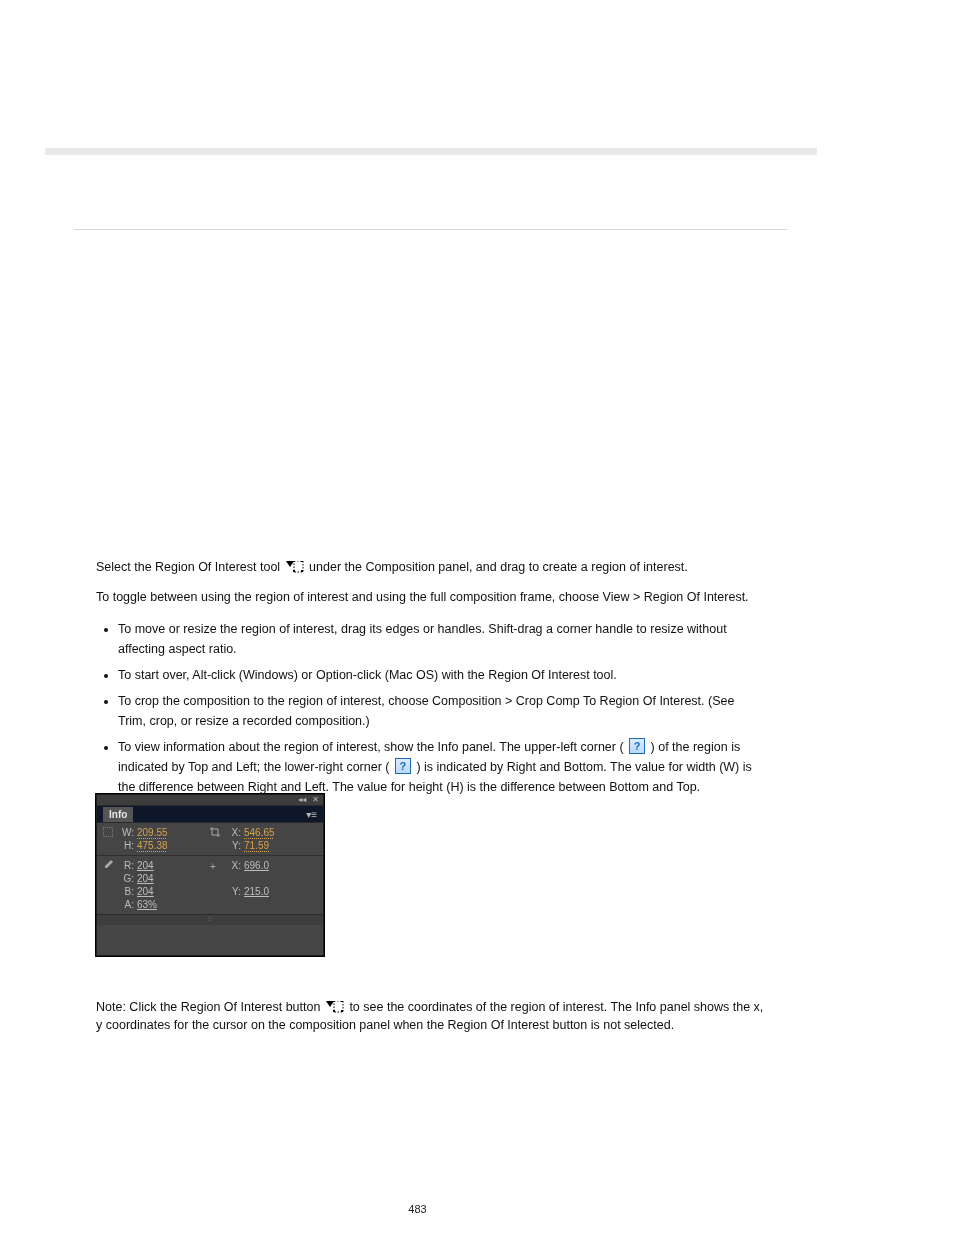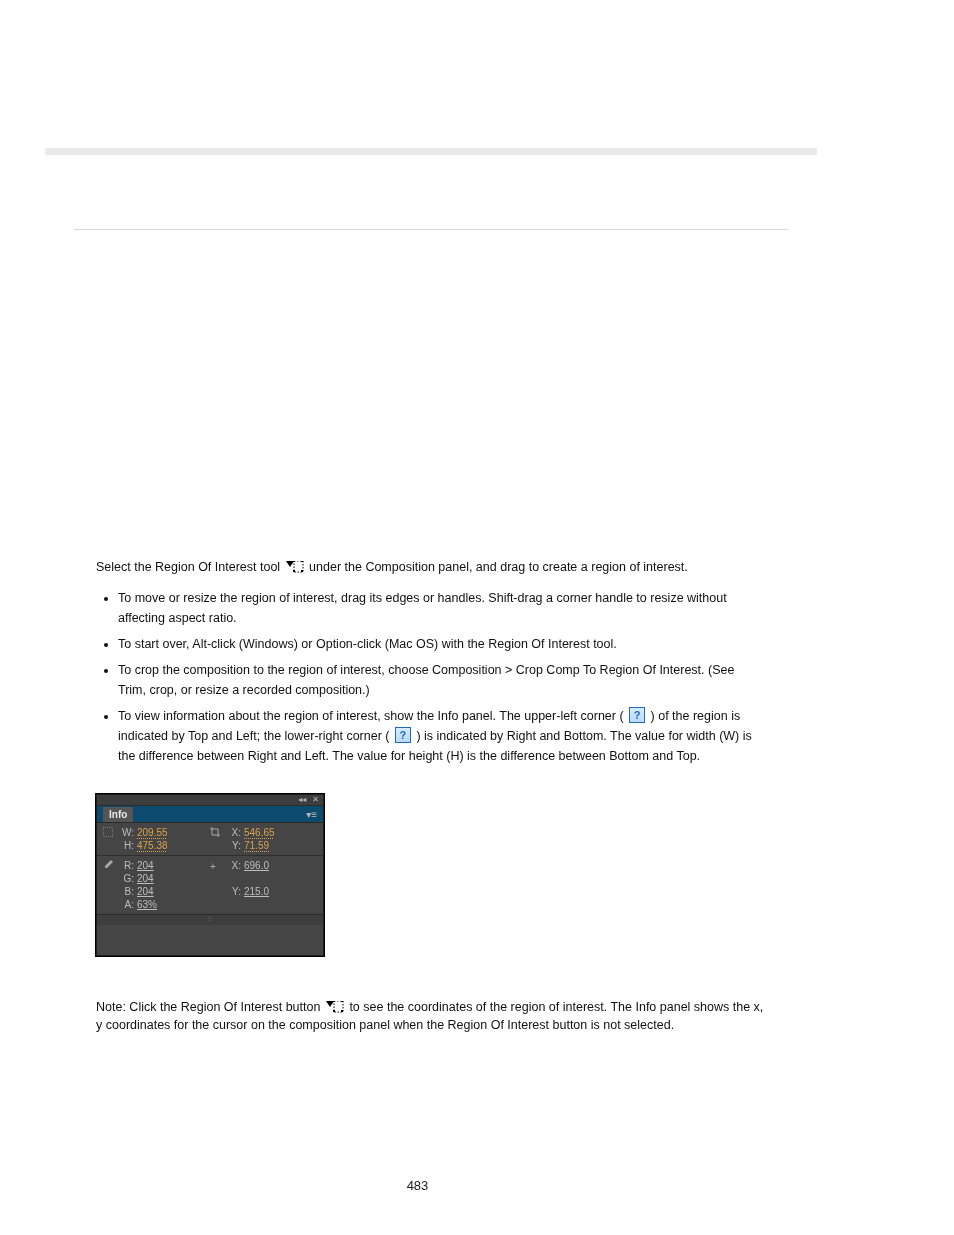--- a/index.html
+++ b/index.html
@@ -29,23 +29,23 @@
     left: 74px;
     right: 47px;
     top: 229px;
     height: 0;
     border-top: 1px solid #d9d9d9;
   }
   .page-number {
     position: absolute;
     left: 0;
     right: 0;
-    bottom: 42px;
+    bottom: 20px;
     text-align: center;
-    font-size: 13px;
+    font-size: 11px;
     color: #222;
   }
   .body {
     position: absolute;
     left: 96px;
     right: 70px;
     top: 545px;
     font-size: 12.5px;
     line-height: 1.45;
     color: #111;
@@ -113,21 +113,21 @@
     border-bottom: 1px solid #2a2a2a;
   }
   .title-strip .ctrl {
     color: #b8b8b8;
     font-size: 8px;
     line-height: 8px;
     cursor: pointer;
   }
   .info-panel .tab-row {
     height: 16px;
-    background: #0c4a6e;
+    background: #0f172a;
     display: flex;
     align-items: center;
     justify-content: space-between;
     padding: 0 6px;
     border-bottom: 1px solid #2a2a2a;
   }
   .tab-row .tab {
     font-size: 10px;
     font-weight: bold;
     color: #e6e6e6;
@@ -204,20 +204,21 @@
           <rect x="8" y="0" width="9" height="11" fill="none" stroke="#000" stroke-width="1" stroke-dasharray="1.5,1.5"></rect>
           <rect x="7" y="-1" width="2" height="2" fill="#000"></rect>
             <rect x="15" y="-1" width="2" height="2" fill="#000"></rect>
           <rect x="7" y="9" width="2" height="2" fill="#000"></rect>
             <rect x="15" y="9" width="2" height="2" fill="#000"></rect>
         </svg>
       </span>
       <span> under the Composition panel, and drag to create a region of interest.</span>
     </p>
 
+    <p>To toggle between using the region of interest and using the full composition frame, choose View &gt; Region Of Interest.</p>
 
     <ul class="bullets">
       <li><span>To move or resize the region of interest, drag its edges or handles. Shift-drag a corner handle to resize without affecting aspect ratio.</span></li>
       <li><span>To start over, Alt-click (Windows) or Option-click (Mac OS) with the Region Of Interest tool.</span></li>
       <li><span>To crop the composition to the region of interest, choose Composition &gt; Crop Comp To Region Of Interest. (See Trim, crop, or resize a recorded composition.)</span></li>
       <li>
         <span>To view information about the region of interest, show the Info panel. The upper-left corner (</span>
         <span class="q-icon"></span>
         <span>) of the region is indicated by Top and Left; the lower-right corner (</span>
         <span class="q-icon"></span>

